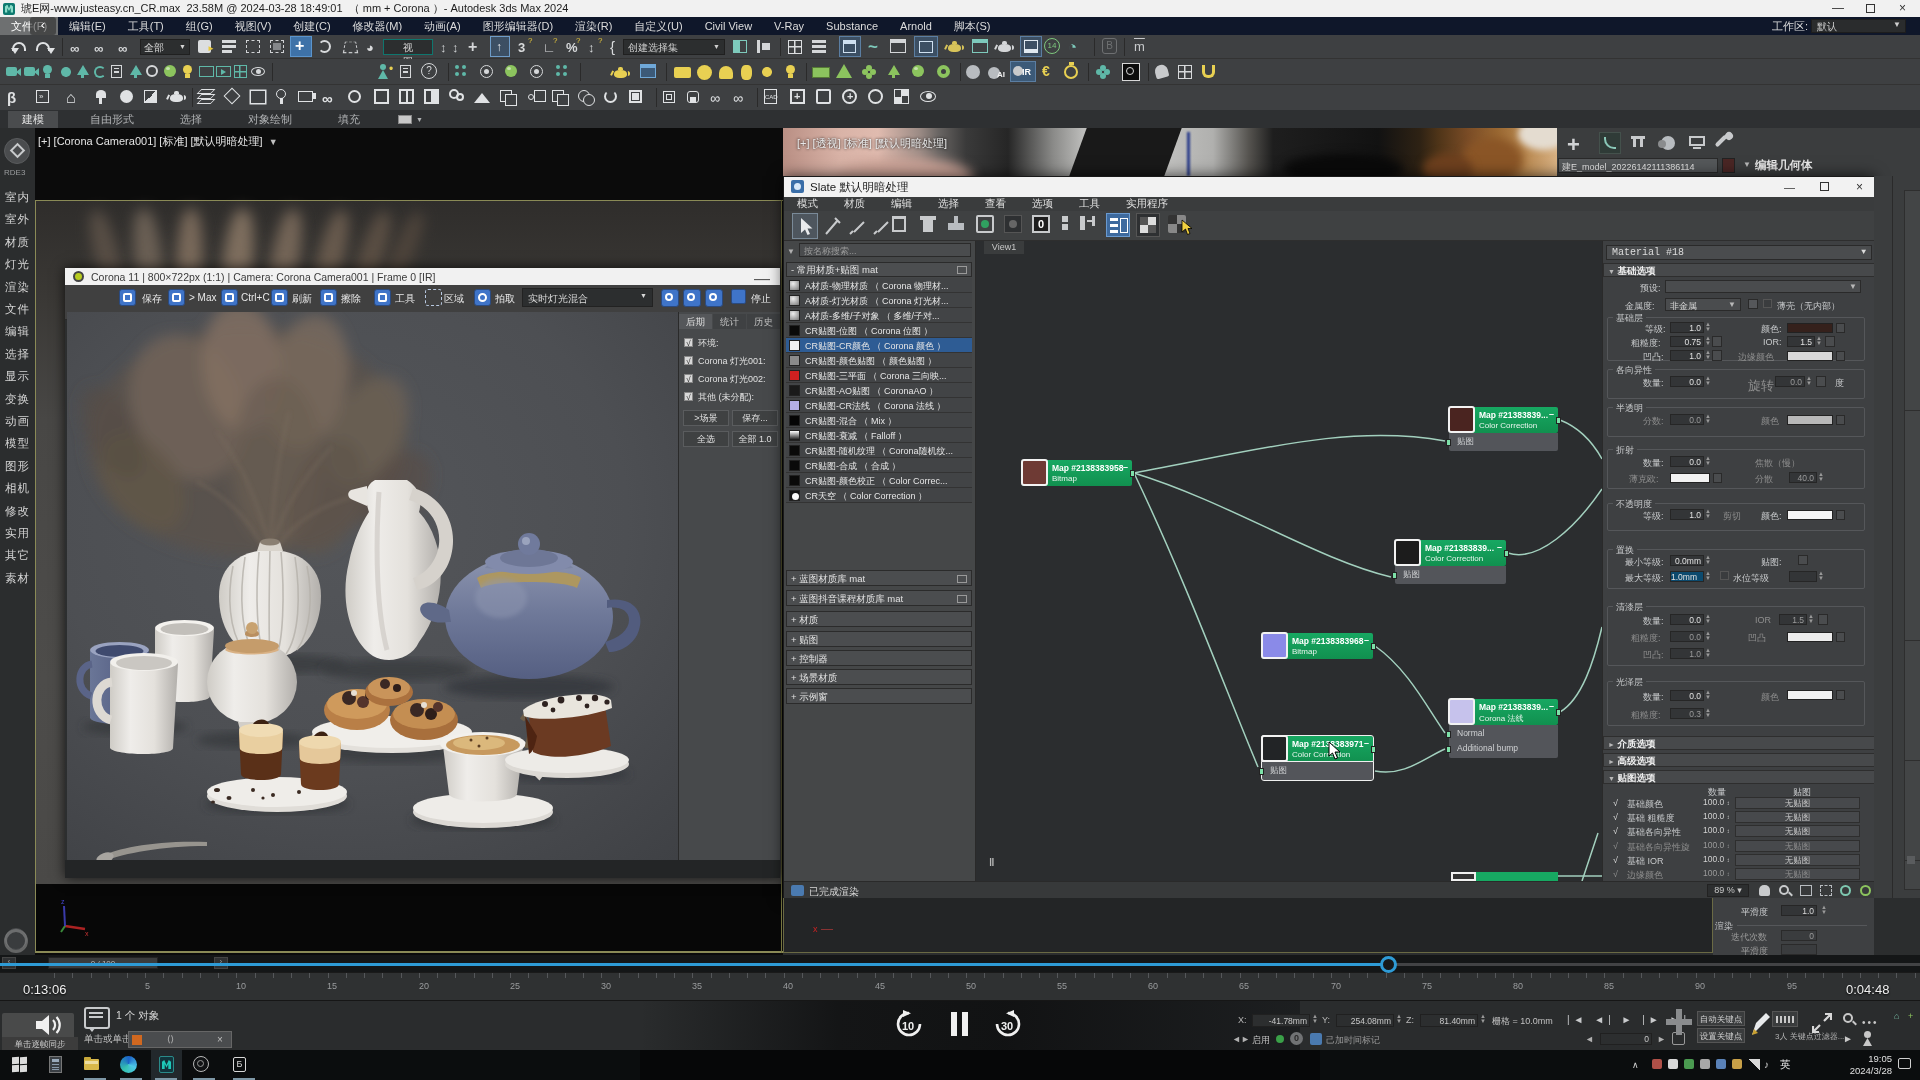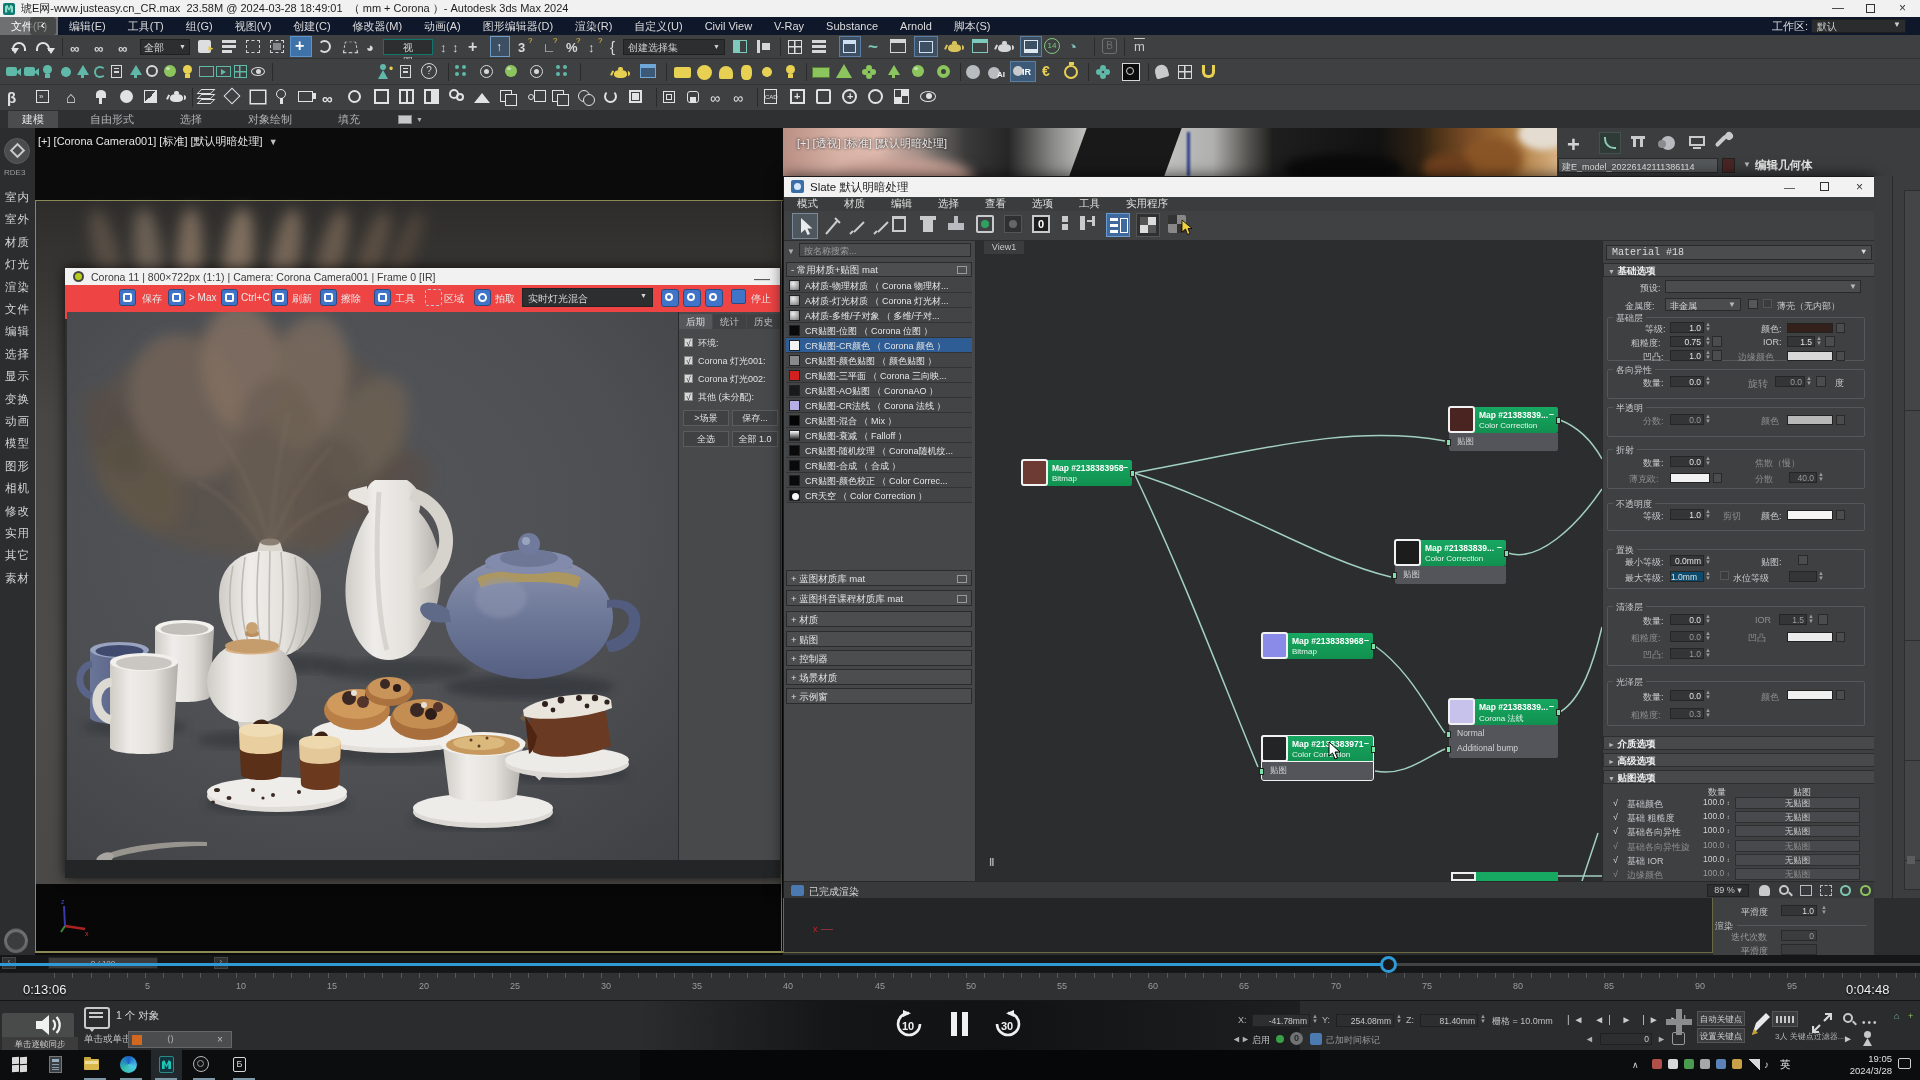--- a/index.html
+++ b/index.html
@@ -376,21 +376,21 @@
     <span class="ab" style="left:165px;top:30px;width:13px;height:15px;background:#4a2624;border:1px solid #222"></span>
     <span class="ab" style="left:186px;top:32px;color:#b8b8b8;font-size:8px">▼</span>
     <span class="ab" style="left:198px;top:30px;color:#e8e8e8;font-size:11.5px;font-weight:bold">编辑几何体</span>
   </div>
 <div id="vfb" class="ab" style="left:65px;top:268px;width:715px;height:610px;background:#2c2e2f;box-shadow:0 0 12px rgba(0,0,0,.75)">
     <div class="ab" style="left:0;top:0;width:715px;height:17px;background:#f1f1f1">
       <span class="ab" style="left:8px;top:3px;width:11px;height:11px;border-radius:50%;background:#b8cc20;border:2px solid #444"></span>
       <span class="ab" style="left:26px;top:3px;color:#3a3a3a;font-size:10.5px">Corona 11 | 800×722px (1:1) | Camera: Corona Camera001 | Frame 0 [IR]</span>
       <span class="ab" style="right:10px;top:2px;color:#555">—</span>
     </div>
-    <div class="ab" style="left:0;top:17px;width:715px;height:35px;background:#ef4444;border-bottom:1px solid #2a2a2a">
+    <div class="ab" style="left:0;top:17px;width:715px;height:35px;background:#404040;border-bottom:1px solid #2a2a2a">
       <span class="ab" style="left:54px;top:4px;width:17px;height:17px;background:#3f74c8;border-radius:3px;border:1px solid #2a4a80">
         <span class="ab" style="left:3px;top:3px;width:9px;height:9px;border:2px solid #fff;border-radius:2px"></span>
       </span>
       <span class="ab" style="left:77px;top:7px;color:#e8e8e8;font-size:10px">保存</span>
       <span class="ab" style="left:103px;top:4px;width:17px;height:17px;background:#3f74c8;border-radius:3px;border:1px solid #2a4a80">
         <span class="ab" style="left:3px;top:3px;width:9px;height:9px;border:2px solid #fff;border-radius:2px"></span>
       </span>
       <span class="ab" style="left:124px;top:7px;color:#e8e8e8;font-size:10px">&gt; Max</span>
       <span class="ab" style="left:156px;top:4px;width:17px;height:17px;background:#3f74c8;border-radius:3px;border:1px solid #2a4a80">
         <span class="ab" style="left:3px;top:3px;width:9px;height:9px;border:2px solid #fff;border-radius:2px"></span>
@@ -882,21 +882,21 @@
       <span class="ab" style="left:102px;top:109px;color:#9a9a9a;font-size:6px;line-height:5px">▲<br>▼</span>
       <span class="ab" style="left:109px;top:109px;width:10px;height:11px;background:#4a4c4e;border:1px solid #2a2a2a"></span>
       <span class="ab" style="left:135px;top:110px;color:#8e8e8e;font-size:9px;white-space:nowrap">边缘颜色</span>
       <span class="ab" style="left:184px;top:110px;width:46px;height:10px;background:#d8d8d8;border:1px solid #222"></span>
       <span class="ab" style="left:233px;top:110px;width:9px;height:10px;background:#4a4c4e;border:1px solid #2a2a2a"></span>
       <span class="ab" style="left:4px;top:128px;width:258px;height:30px;border:1px solid #55575a;border-radius:2px"></span>
       <span class="ab" style="left:10px;top:123px;background:#3e4042;color:#c8cacc;font-size:9px;padding:0 3px">各向异性</span>
       <span class="ab" style="left:40px;top:136px;color:#c8cacc;font-size:9px;white-space:nowrap">数量:</span>
       <span class="ab" style="left:67px;top:135px;width:34px;height:11px;background:#333537;border:1px solid #262626;color:#e0e0e0;font-size:8.5px;text-align:right;padding-right:2px">0.0</span>
       <span class="ab" style="left:102px;top:135px;color:#9a9a9a;font-size:6px;line-height:5px">▲<br>▼</span>
-      <span class="ab" style="left:145px;top:136px;color:#8e8e8e;font-size:10px;white-space:nowrap">旋转</span>
+      <span class="ab" style="left:145px;top:136px;color:#8e8e8e;font-size:13px;white-space:nowrap">旋转</span>
       <span class="ab" style="left:172px;top:135px;width:30px;height:11px;background:#333537;border:1px solid #262626;color:#9a9a9a;font-size:8.5px;text-align:right;padding-right:2px">0.0</span>
       <span class="ab" style="left:203px;top:135px;color:#9a9a9a;font-size:6px;line-height:5px">▲<br>▼</span>
       <span class="ab" style="left:213px;top:135px;width:10px;height:11px;background:#4a4c4e;border:1px solid #2a2a2a"></span>
       <span class="ab" style="left:232px;top:136px;color:#c8cacc;font-size:9px;white-space:nowrap">度</span>
       <span class="ab" style="left:4px;top:166px;width:258px;height:30px;border:1px solid #55575a;border-radius:2px"></span>
       <span class="ab" style="left:10px;top:161px;background:#3e4042;color:#c8cacc;font-size:9px;padding:0 3px">半透明</span>
       <span class="ab" style="left:40px;top:174px;color:#8e8e8e;font-size:9px;white-space:nowrap">分数:</span>
       <span class="ab" style="left:67px;top:173px;width:34px;height:11px;background:#333537;border:1px solid #262626;color:#9a9a9a;font-size:8.5px;text-align:right;padding-right:2px">0.0</span>
       <span class="ab" style="left:102px;top:173px;color:#9a9a9a;font-size:6px;line-height:5px">▲<br>▼</span>
       <span class="ab" style="left:158px;top:174px;color:#8e8e8e;font-size:9px;white-space:nowrap">颜色</span>

